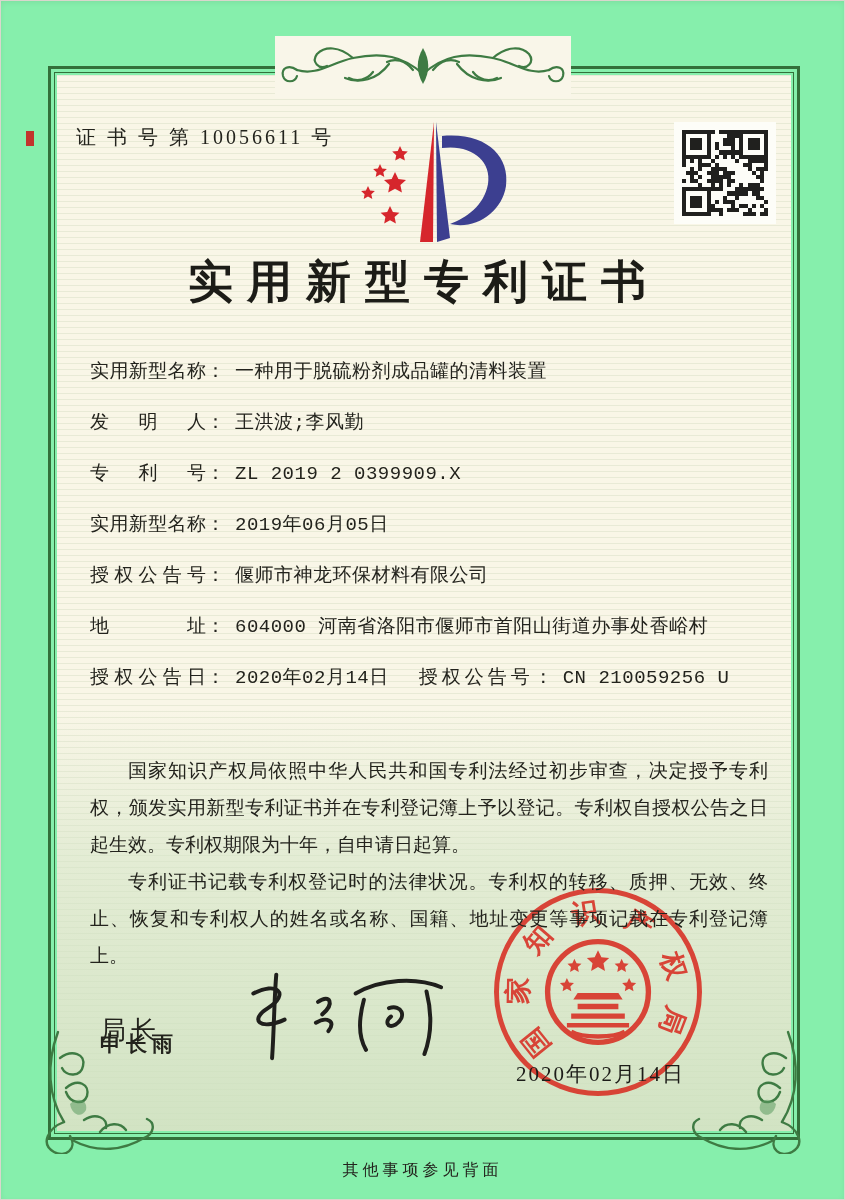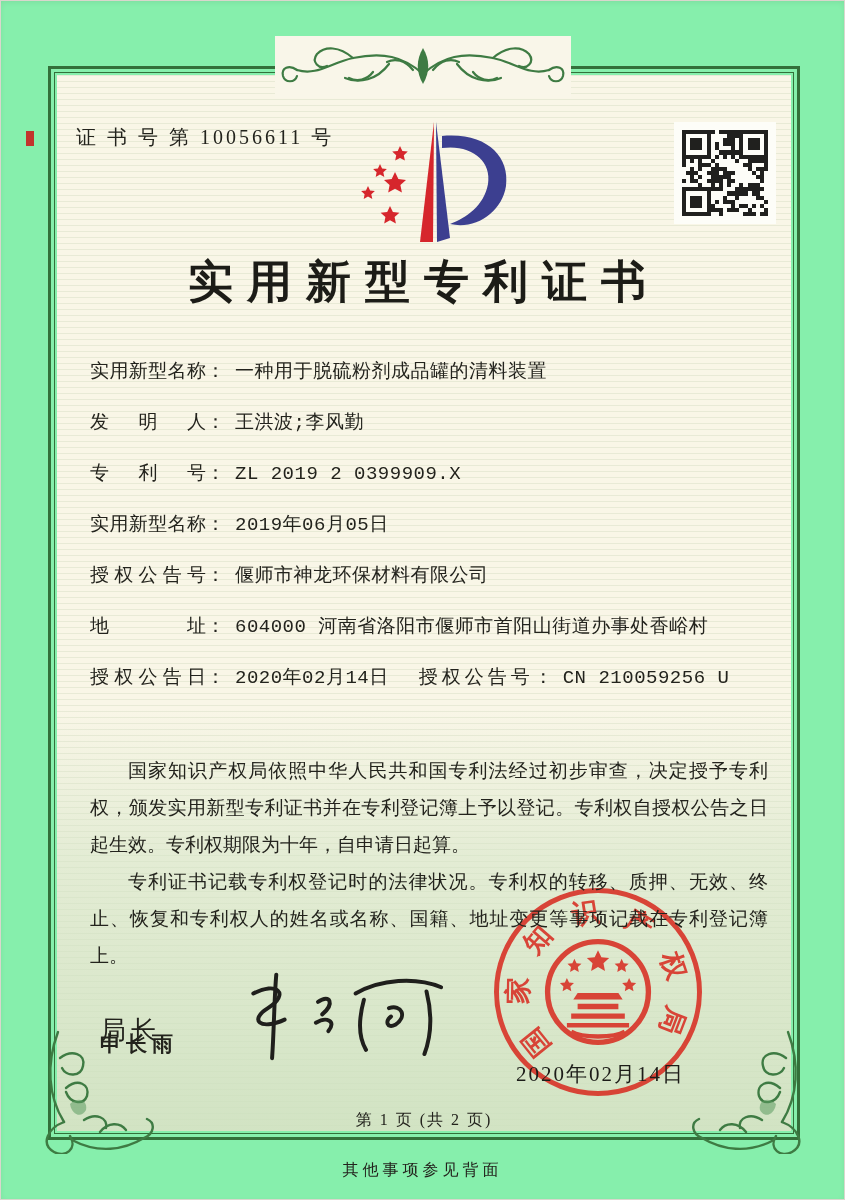--- a/index.html
+++ b/index.html
@@ -686,16 +686,15 @@
         <path d="M32,62 L78,62 L74,56 L36,56 Z" stroke="none"></path>
         <path d="M36,66 h38 v5 h-38 Z" stroke="none"></path>
         <path d="M30,75 h50 v5 h-50 Z" stroke="none"></path>
         <path d="M26,84 h58 v4 h-58 Z" stroke="none"></path>
         <path d="M30,92 C40,98 70,98 80,92" fill="none" stroke-width="4"></path>
       </g>
     </svg>
   </div>
   <div class="seal-date">2020年02月14日</div>
 
-  <div class="page-label">第 1 页 (共 2 页)</div>
   <div class="back-note">其他事项参见背面</div>
 
 </div>
 
 </body></html>

